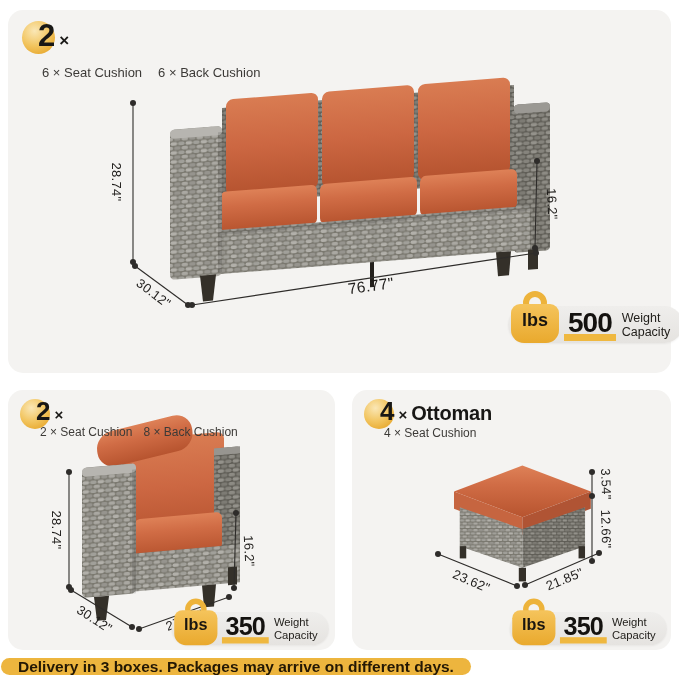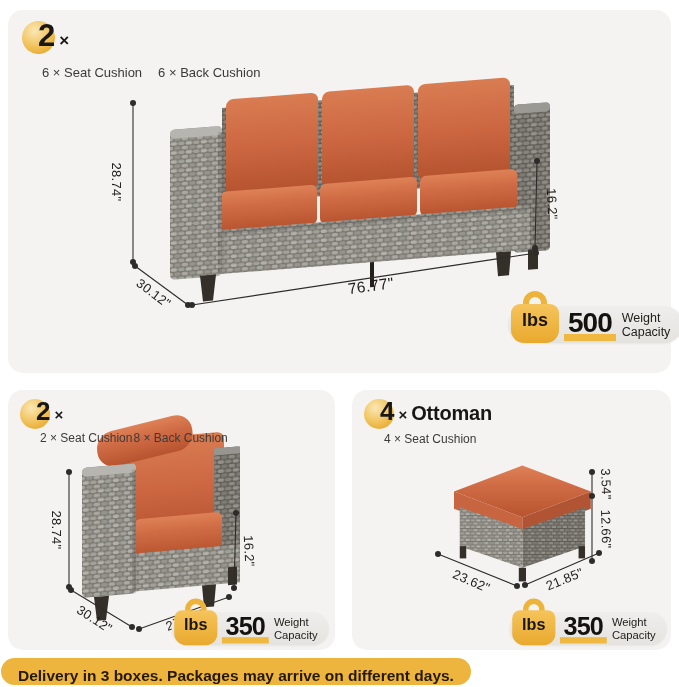--- a/index.html
+++ b/index.html
@@ -20,21 +20,21 @@
   .mult{font-weight:bold;margin:0 4px}
   .htitle{font-weight:bold;letter-spacing:-0.2px}
   .hsub{position:relative;margin-left:20px;color:#3c3a37;display:flex;white-space:nowrap}
   .card-sofa .qty{font-size:31px;line-height:1}
   .card-sofa .mult{font-size:17px}
   .card-sofa .htitle{font-size:24px}
   .card-sofa .hsub{font-size:13px;gap:16px;margin-top:14px}
   .card-chair .qty,.card-ottoman .qty{font-size:26px;line-height:1}
   .card-chair .mult,.card-ottoman .mult{font-size:15px}
   .card-chair .htitle,.card-ottoman .htitle{font-size:20px}
-  .card-chair .hsub,.card-ottoman .hsub{font-size:12px;gap:1px;margin-top:7px}
+  .card-chair .hsub,.card-ottoman .hsub{font-size:12px;gap:11px;margin-top:1px}
 
   
   .wbadge{position:absolute;z-index:2;display:flex;align-items:center;height:37px;border-radius:20px;
           background:linear-gradient(180deg,#efeeec 0%,#e5e3e0 100%);padding:0 13px 0 0;
           box-shadow:0 1px 2px rgba(0,0,0,0.05)}
   .kettle{position:relative;width:54px;height:52px;align-self:flex-start;margin-top:-15px;flex:0 0 auto}
   .kring{position:absolute;left:15px;top:0;width:12px;height:12px;border:6px solid #edb33b;border-radius:50%}
   .kbody{position:absolute;left:3px;top:13px;width:48px;height:39px;
          background:linear-gradient(180deg,#f5c45c,#e9a92d);border-radius:9px 9px 13px 13px}
   .klbs{position:absolute;left:3px;top:19px;width:48px;text-align:center;font-size:18px;font-weight:bold;color:#191510}
@@ -46,21 +46,21 @@
   .card-chair .wbadge{right:6px;top:222px;transform:scale(0.9);transform-origin:right top}
   .card-ottoman .wbadge{right:4px;top:222px;transform:scale(0.9);transform-origin:right top}
 
   
   .dline{stroke:#2e2c2a;stroke-width:1.1;fill:none}
   .ddot{fill:#2e2c2a}
   .dimt{font-size:13px;fill:#1f1d1b;letter-spacing:0.3px}
   .dimt-lg{font-size:15.5px;fill:#1f1d1b;letter-spacing:0.3px}
 
   
-  .delivery{position:absolute;left:1px;top:658px;height:27px;display:flex;align-items:flex-end;
+  .delivery{position:absolute;left:1px;top:658px;height:17px;display:flex;align-items:flex-start;
             background:#edb53e;border-radius:14px;padding:0 17px;font-size:15.5px;font-weight:bold;color:#241804;z-index:3}
   .mnote{position:absolute;right:7px;top:700px;font-size:10px;color:#14532d;z-index:3}
 </style>
 </head>
 <body>
 
 <svg width="0" height="0" style="position:absolute" aria-hidden="true">
   <defs>
     <pattern id="wk" width="15" height="9" patternUnits="userSpaceOnUse">
       <rect width="15" height="9" fill="#7a786f"></rect>

